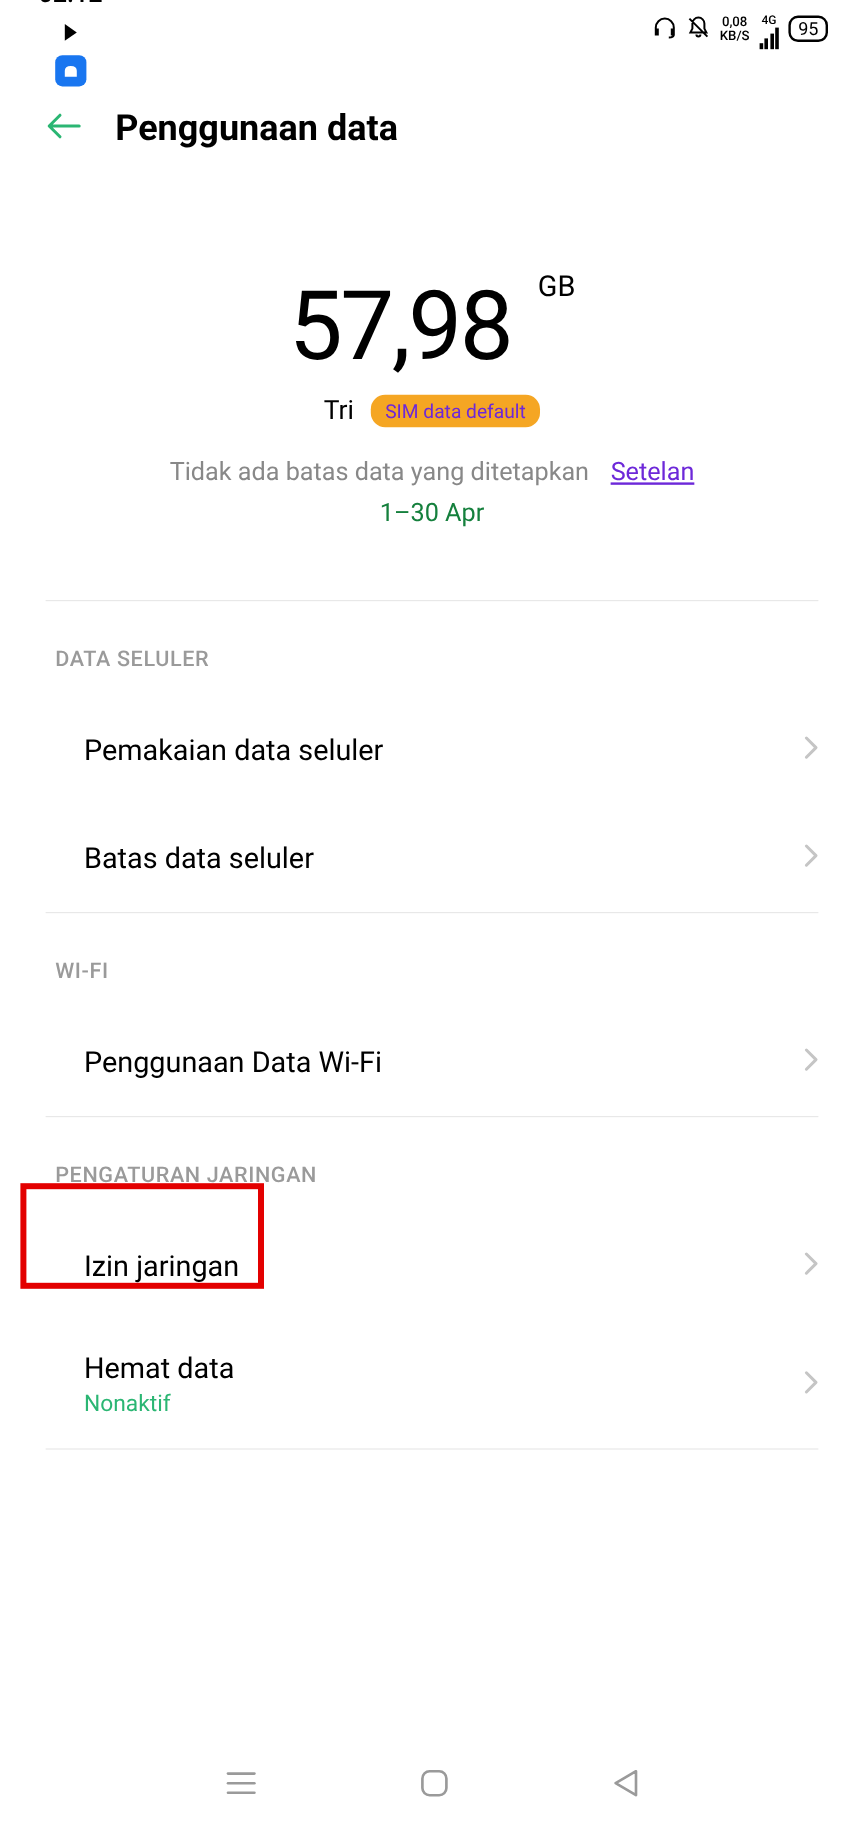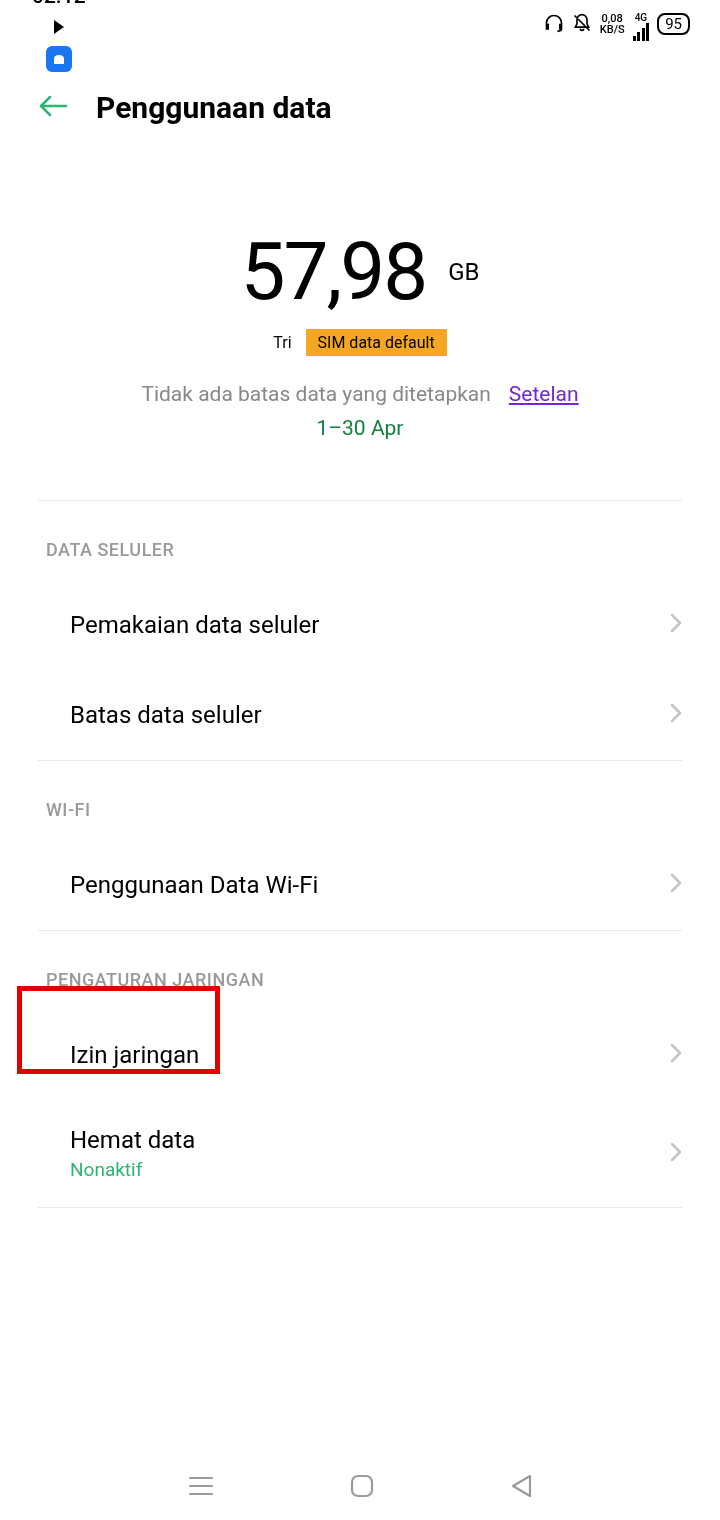--- a/index.html
+++ b/index.html
@@ -82,21 +82,21 @@
       font-size: 30px;
       font-weight: 700;
       color: #000;
     }
     .summary {
       text-align: center;
       padding: 80px 0 60px 0;
     }
     .data-amount {
       display: flex;
-      align-items: center;
+      align-items: flex-start;
       justify-content: center;
       gap: 22px;
     }
     .data-value {
       font-size: 80px;
       font-weight: 400;
       color: #000;
       letter-spacing: -2px;
     }
     .data-unit {
@@ -105,29 +105,29 @@
       color: #000;
     }
     .carrier-row {
       display: flex;
       align-items: center;
       justify-content: center;
       gap: 14px;
       margin-top: 10px;
     }
     .carrier-name {
-      font-size: 16px;
+      font-size: 22px;
       color: #000;
     }
     .sim-badge {
       background: #f5a623;
-      color: #000000;
+      color: #6d28d9;
       font-size: 16px;
       padding: 4px 12px;
-      border-radius: 0;
+      border-radius: 12px;
     }
     .limit-row {
       display: flex;
       justify-content: center;
       gap: 18px;
       margin-top: 26px;
       font-size: 21px;
     }
     .limit-text {
       color: #888;

